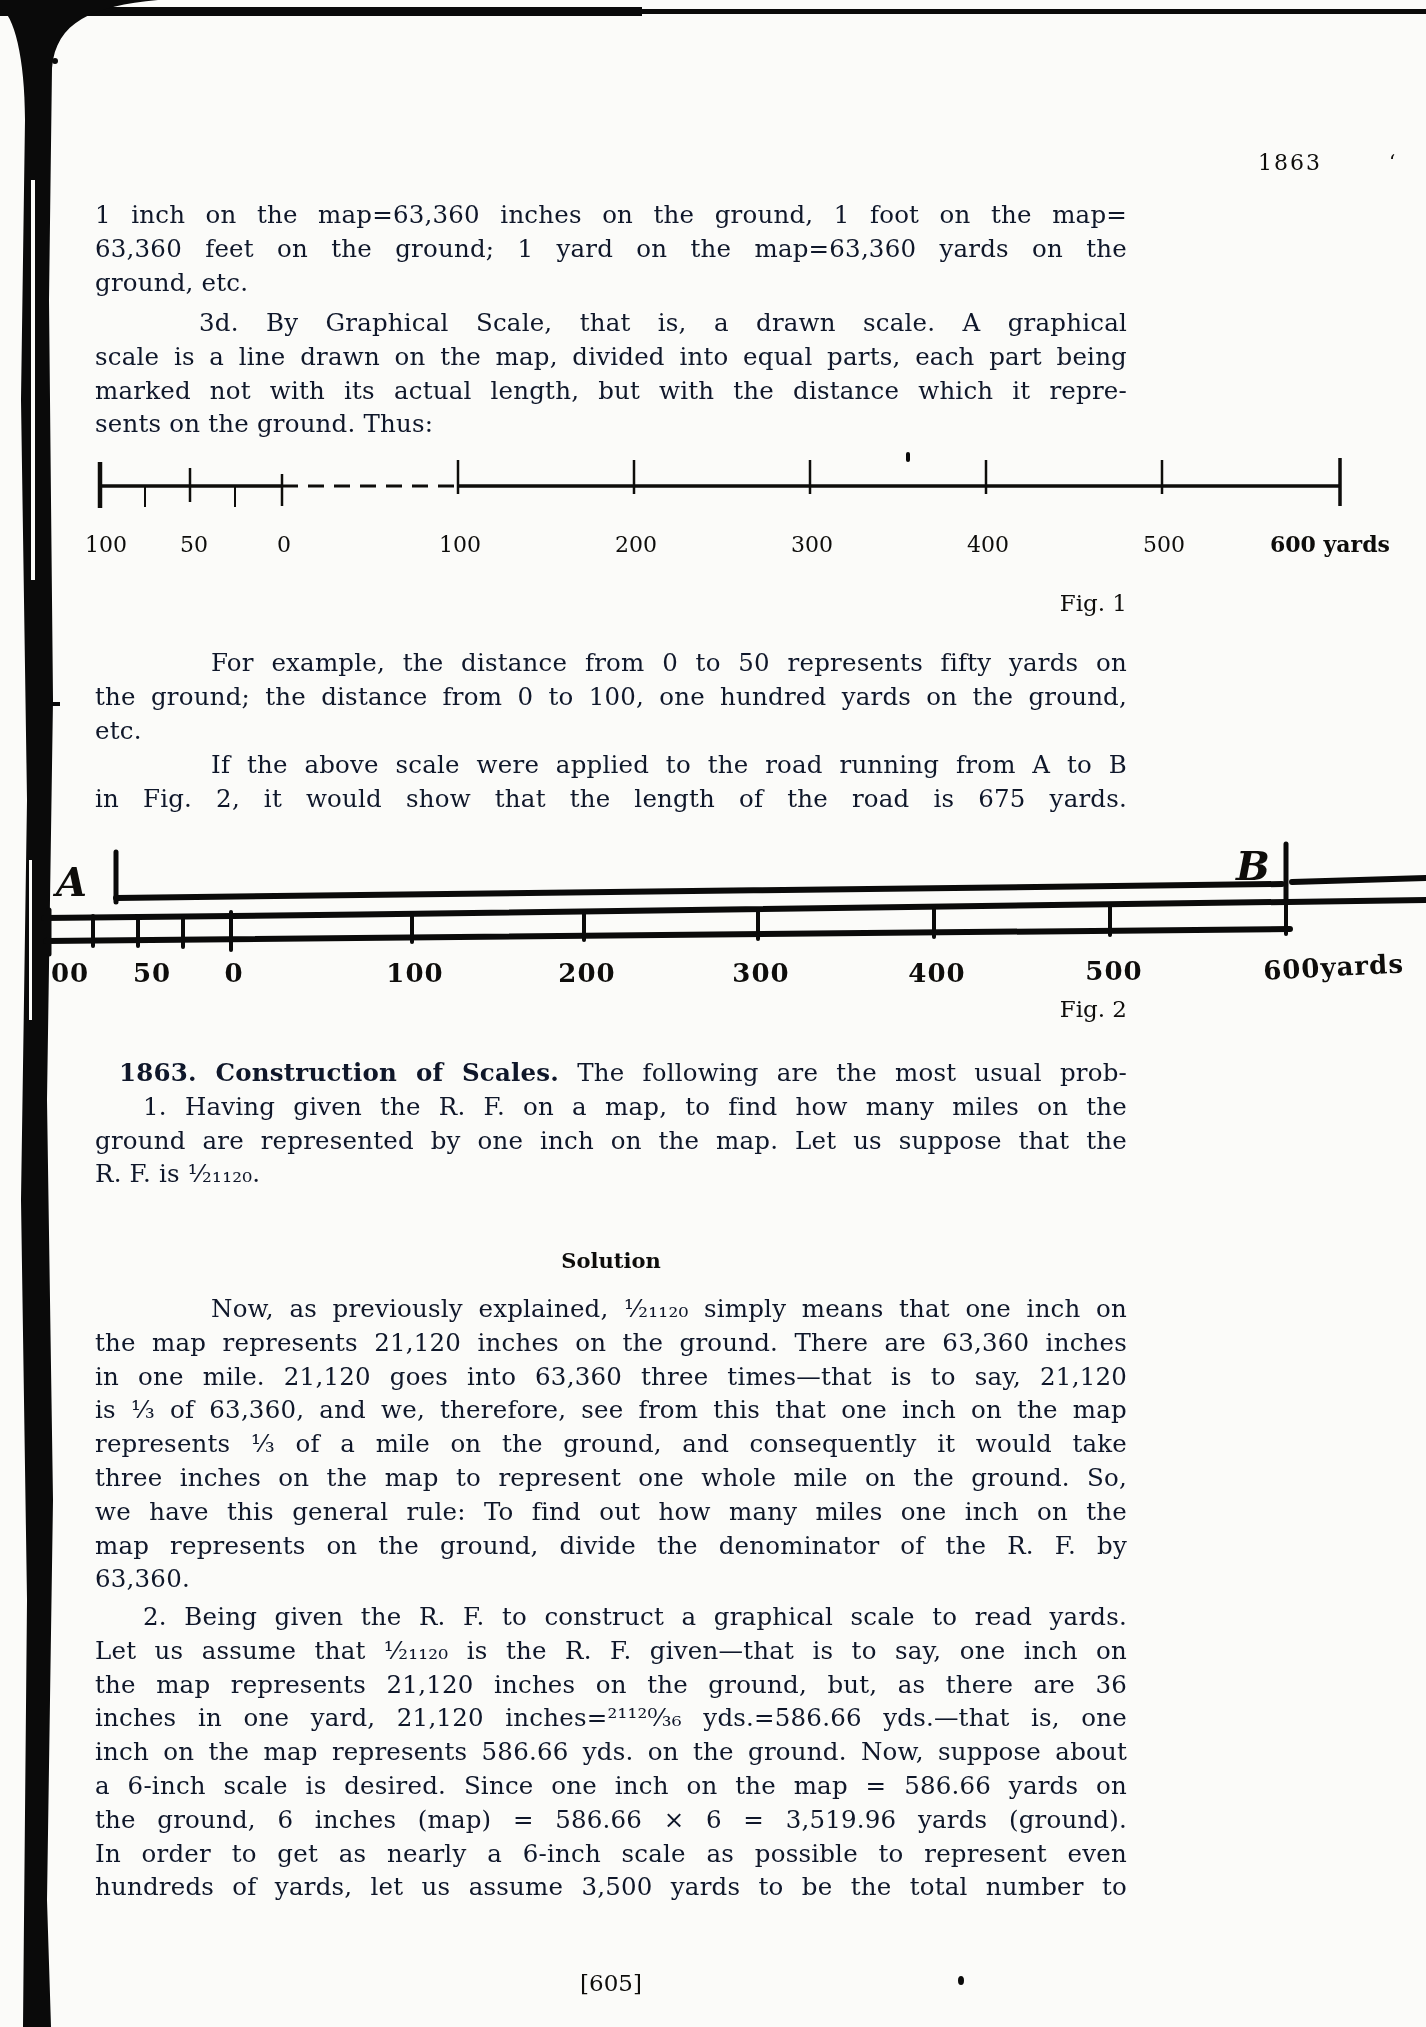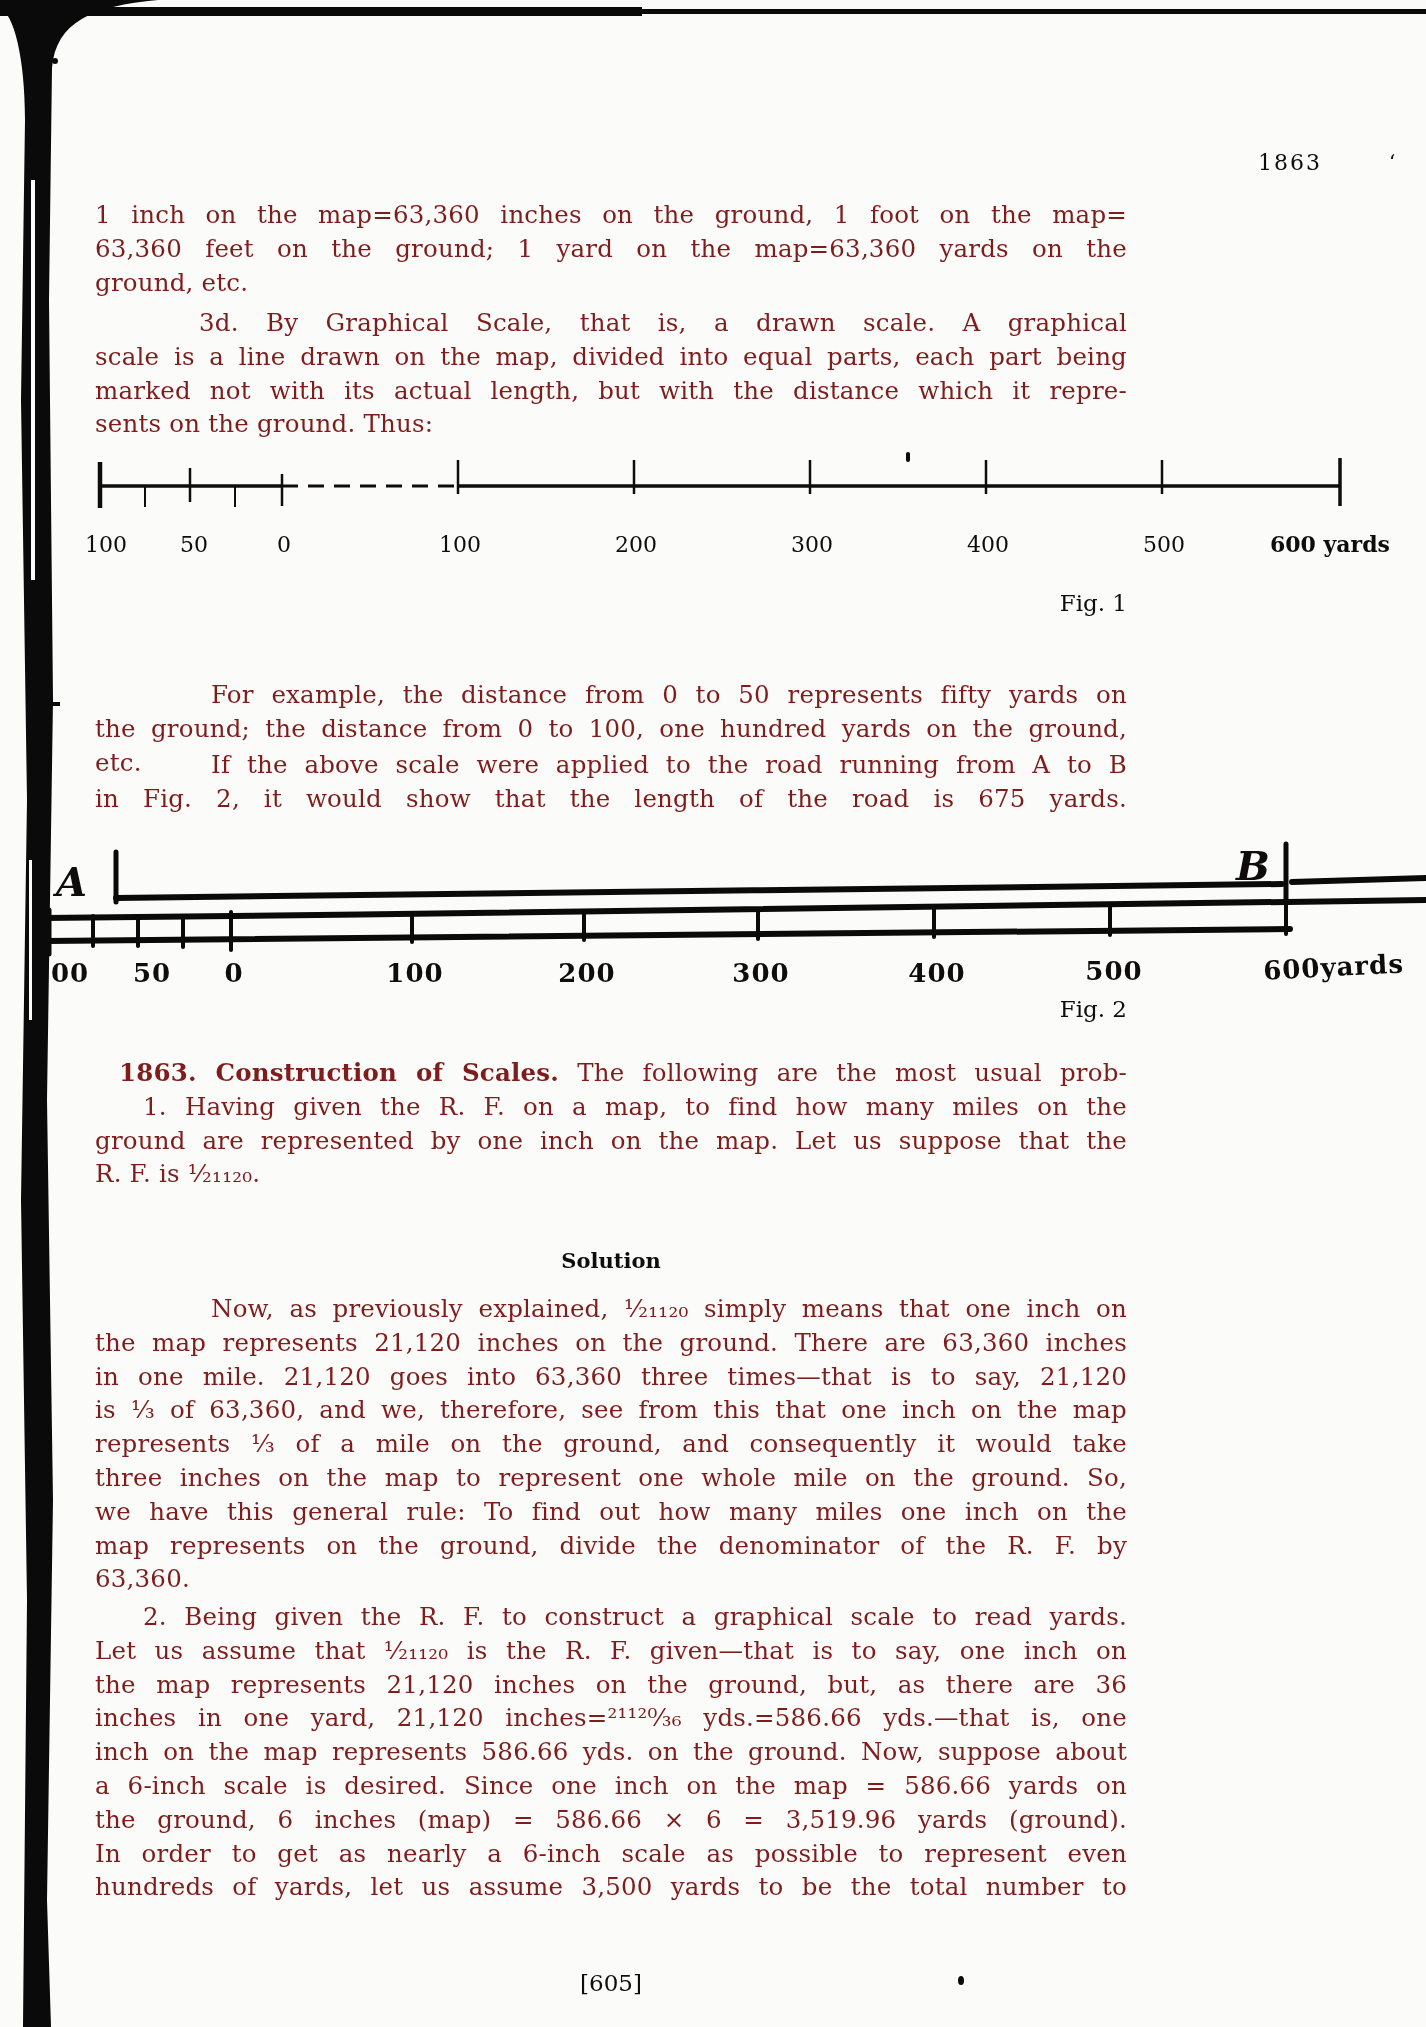--- a/index.html
+++ b/index.html
@@ -3,21 +3,21 @@
 <meta charset="utf-8">
 <style>
   html,body{margin:0;padding:0;background:#888;}
   .page{
     position:relative;width:1426px;height:2027px;background:#fbfbf9;
     font-family:"DejaVu Serif",serif;color:#0e0d0b;overflow:hidden;margin:0 auto;
   }
   .col{position:absolute;left:95px;width:1032px;}
   .line{
     font-size:24.5px;line-height:33.8px;letter-spacing:.2px;
-    text-align:justify;text-align-last:justify;white-space:normal;color:#7f1d1d;
+    text-align:justify;text-align-last:justify;white-space:normal;color:#0f172a;
   }
   .line.last{text-align-last:left;}
   .ind-sm{padding-left:24px;}
   .ind-num{padding-left:48px;}
   .ind-md{padding-left:104px;}
   .ind-lg{padding-left:116px;}
   .b{font-weight:bold;}
   .header-num{position:absolute;left:1258px;top:150px;font-size:22px;letter-spacing:2px;}
   .header-tick{position:absolute;left:1389px;top:150px;font-size:20px;}
   .caption{position:absolute;left:95px;width:1032px;text-align:right;font-size:23px;}
@@ -90,21 +90,21 @@
       <text x="382" y="102">100</text>
       <text x="558" y="102">200</text>
       <text x="734" y="102">300</text>
       <text x="910" y="102">400</text>
       <text x="1086" y="102">500</text>
       <text x="1252" y="102" style="font-weight:bold">600 yards</text>
     </g>
   </svg>
   <div class="caption" style="top:590px;">Fig. 1</div>
 
-  <div class="col" style="top:678px;">
+  <div class="col" style="top:646px;">
     <div class="line ind-lg">For example, the distance from 0 to 50 represents fifty yards on</div>
     <div class="line">the ground; the distance from 0 to 100, one hundred yards on the ground,</div>
     <div class="line last">etc.</div>
   </div>
 
   <div class="col" style="top:748px;">
     <div class="line ind-lg">If the above scale were applied to the road running from A to B</div>
     <div class="line">in Fig. 2, it would show that the length of the road is 675 yards.</div>
   </div>
 

